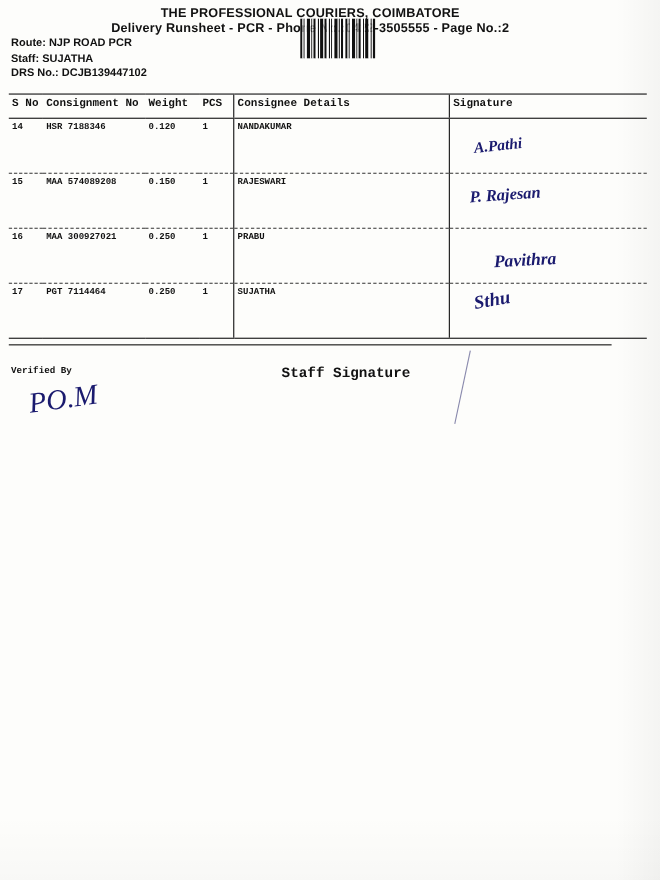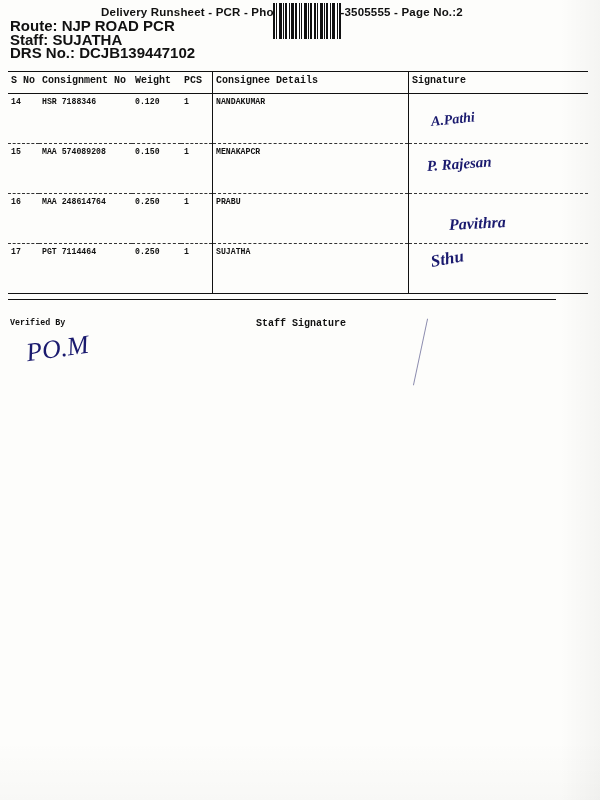--- a/index.html
+++ b/index.html
@@ -63,21 +63,21 @@
 
   .header-row {
     position: relative;
     height: 50px;
   }
   .hdr-left {
     position: absolute;
     left: 2px;
     top: 0;
     font-family: "Liberation Sans", sans-serif;
-    font-size: 15px;
+    font-size: 10px;
     font-weight: bold;
     line-height: 13.5px;
   }
   .hdr-left .lbl { display: inline-block; }
   .barcode {
     position: absolute;
     left: 265px;
     top: -16px;
     width: 80px;
     height: 36px;
@@ -173,21 +173,21 @@
     left: 2px; top: 0;
     font-family: "Liberation Mono", monospace;
     font-size: 8.4px;
     font-weight: bold;
     text-align: right;
   }
   .footer .staffsig {
     position: absolute;
     left: 248px; top: 0;
     font-family: "Liberation Mono", monospace;
-    font-size: 10px;
+    font-size: 13px;
     font-weight: bold;
   }
   .footer-ink {
     position: absolute;
     left: 18px;
     top: 16px;
     font-family: "Liberation Serif", serif;
     font-style: italic;
     font-size: 26px;
     color: #1a1a6e;
@@ -204,20 +204,21 @@
     opacity: .8;
   }
 </style>
 </head>
 <body>
 
 <div class="page">
 
   <div class="doc">
 
+    <div class="company-title">THE PROFESSIONAL COURIERS, COIMBATORE</div>
     <div class="sheet-title">Delivery Runsheet - PCR - Phone No.:0422-3505555 - Page No.:2</div>
 
     <div class="header-row">
 
       <div class="hdr-left">
         <div>
           <span class="lbl">Route:</span>
           <span>NJP ROAD  PCR</span>
         </div>
         <div>
@@ -298,28 +299,28 @@
           <td class="vsep">NANDAKUMAR</td>
           <td class="vsep sig-cell">
             <span class="sig-ink" style="left:22px; top:20px; font-size:14px; transform:rotate(-6deg);">A.Pathi</span>
           </td>
         </tr>
         <tr>
           <td>15</td>
           <td>MAA 574089208</td>
           <td>0.150</td>
           <td>1</td>
-          <td class="vsep">MENAKAPCR</td>
+          <td class="vsep">RAJESWARI</td>
           <td class="vsep sig-cell">
             <span class="sig-ink" style="left:18px; top:14px; font-size:15px; transform:rotate(-4deg);">P. Rajesan</span>
           </td>
         </tr>
         <tr>
           <td>16</td>
-          <td>MAA 248614764</td>
+          <td>MAA 300927021</td>
           <td>0.250</td>
           <td>1</td>
           <td class="vsep">PRABU</td>
           <td class="vsep sig-cell">
             <span class="sig-ink" style="left:40px; top:22px; font-size:16px; transform:rotate(-3deg);">Pavithra</span>
           </td>
         </tr>
         <tr class="last">
           <td>17</td>
           <td>PGT 7114464</td>

